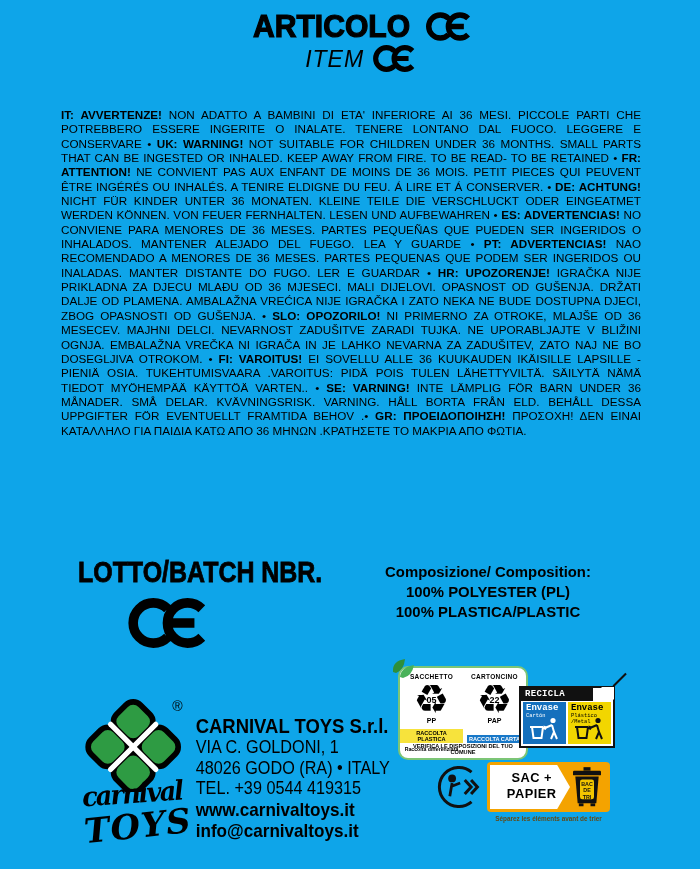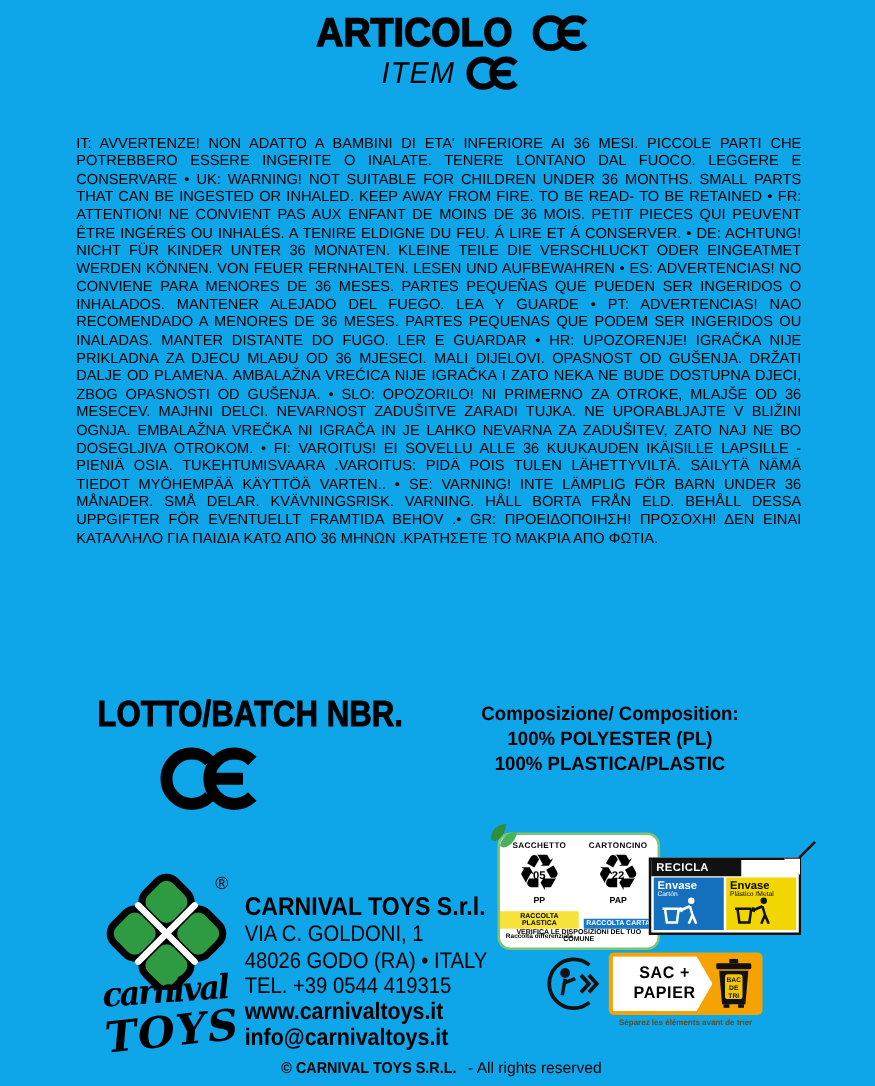--- a/index.html
+++ b/index.html
@@ -15,21 +15,21 @@
 
   .mii { position:absolute; left:444px; top:61px; width:194px; height:33px; border-radius:17px; overflow:hidden; display:flex; }
   .mii .g { width:34.5%; background:#3d9b4a; } .mii .w { width:32%; background:#fff; } .mii .r { flex:1; background:#e23b3d; }
   .mii-label { position:absolute; inset:0; display:flex; align-items:center; justify-content:center;
     font-weight:bold; font-size:18px; letter-spacing:.5px; color:#000; transform:scaleX(.95);
     text-shadow:-1.5px -1.5px 0 #fff,1.5px -1.5px 0 #fff,-1.5px 1.5px 0 #fff,1.5px 1.5px 0 #fff,0 0 2px #fff; }
 
   
   .warn { position:absolute; left:61px; top:108px; width:580px; font-size:11.7px; line-height:14.35px;
           text-align:justify; color:#000; }
-  .warn b { font-weight:normal; }
+  .warn b { font-weight:bold; }
 
   
   .lotto { position:absolute; left:78px; top:556px; font-size:29px; font-weight:bold; -webkit-text-stroke:.8px #000; transform:scaleX(.86); transform-origin:left center; white-space:nowrap; }
   .bigce { position:absolute; left:128px; top:596px; }
   .comp { position:absolute; left:372px; top:562px; width:232px; text-align:center; font-weight:bold; font-size:15.5px; line-height:20px; transform:scaleX(.96); }
 
   
   .eco { position:absolute; left:398px; top:666px; width:130px; height:94px; border:2px solid #7cc576; border-radius:10px; background:#fff; }
   .eco .leaf { position:absolute; left:-10px; top:-13px; }
   .eco-cols { position:absolute; top:5px; left:0; width:100%; display:flex; }
@@ -41,21 +41,21 @@
   .eco-mat { font-size:7px; font-weight:bold; margin-top:-1px; }
   .chips { position:absolute; top:59px; left:0; width:100%; display:flex; }
   .chipcell { width:50%; text-align:center; }
   .chip { display:inline-block; font-size:5.6px; font-weight:bold; padding:1px 2px; }
   .chip.yellow { background:#f7e33c; color:#000; }
   .chip.blue { background:#1878c8; color:#fff; }
   .eco-note { font-size:5.2px; font-weight:bold; margin-top:1px; }
   .eco-footer { position:absolute; bottom:3px; left:0; width:100%; text-align:center; font-size:5.6px; font-weight:bold; }
 
   
-  .recicla { position:absolute; left:519px; top:686px; width:122px; height:62px; border:2px solid #111; background:#fff; }
+  .recicla { position:absolute; left:519px; top:686px; width:96px; height:62px; border:2px solid #111; background:#fff;font-family:Liberation Mono, monospace; }
   .rec-hdr { position:absolute; top:0; left:0; width:72px; height:13px; background:#111; color:#fff; font-size:9px; font-weight:bold; line-height:13px; padding-left:4px; letter-spacing:.3px; }
   .fold { position:absolute; top:-1px; right:-1px; width:0; height:0; border-top:13px solid #fff; border-left:13px solid transparent; }
   .fold-line { position:absolute; top:-1px; right:-1px; width:18px; height:2px; background:#111; transform-origin:right top; transform:rotate(135deg); }
   .rec-panels { position:absolute; left:2px; right:2px; top:14px; bottom:2px; display:flex; gap:2px; }
   .rec-panel { width:50%; position:relative; padding:2px 3px; }
   .rec-panel.blue { background:#1470bd; color:#fff; }
   .rec-panel.yellow { background:#f2d600; color:#000; }
   .rec-label { font-size:9px; font-weight:bold; line-height:9px; }
   .rec-sub { font-size:5.4px; line-height:6px; }
   .rec-icon { position:absolute; left:4px; bottom:3px; }
@@ -227,17 +227,14 @@
       <rect x="8" y="32" width="4" height="2.5" fill="#111"></rect>
       <rect x="18" y="32" width="4" height="2.5" fill="#111"></rect>
       <rect x="9" y="11.5" width="12" height="17" rx="2" fill="#f2c500"></rect>
       <text x="15" y="17" font-size="4.6" font-weight="bold" fill="#111" text-anchor="middle" font-family="Liberation Sans, sans-serif">BAC</text>
       <text x="15" y="22.5" font-size="4.6" font-weight="bold" fill="#111" text-anchor="middle" font-family="Liberation Sans, sans-serif">DE</text>
       <text x="15" y="28" font-size="4.6" font-weight="bold" fill="#111" text-anchor="middle" font-family="Liberation Sans, sans-serif">TRI</text>
     </svg>
   </div>
   <div class="sac-caption">Séparez les éléments avant de trier</div>
 
-  <div class="copyright">
-    <b>© CARNIVAL TOYS S.R.L.</b><span> - All rights reserved</span>
-  </div>
 
 </div>
 
 </body></html>

